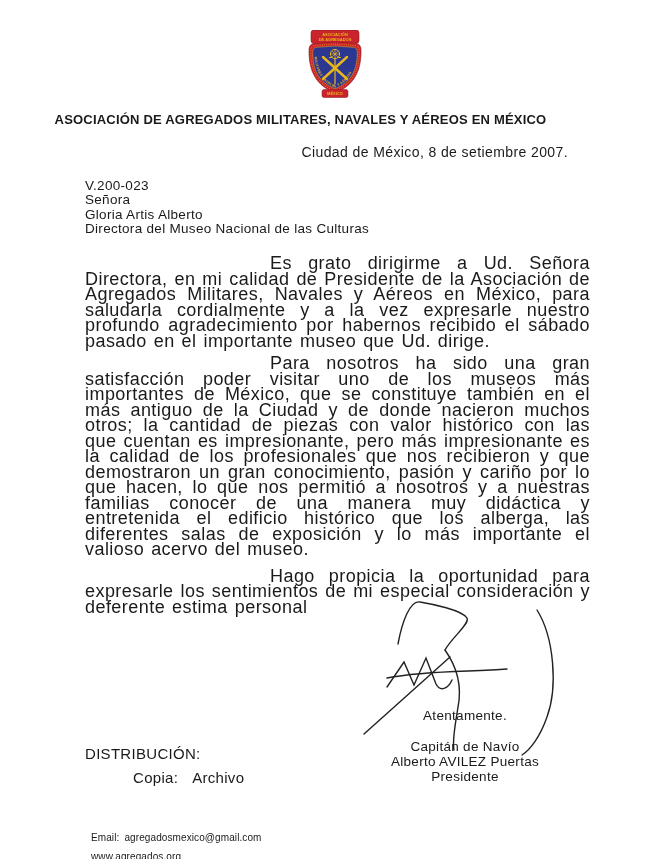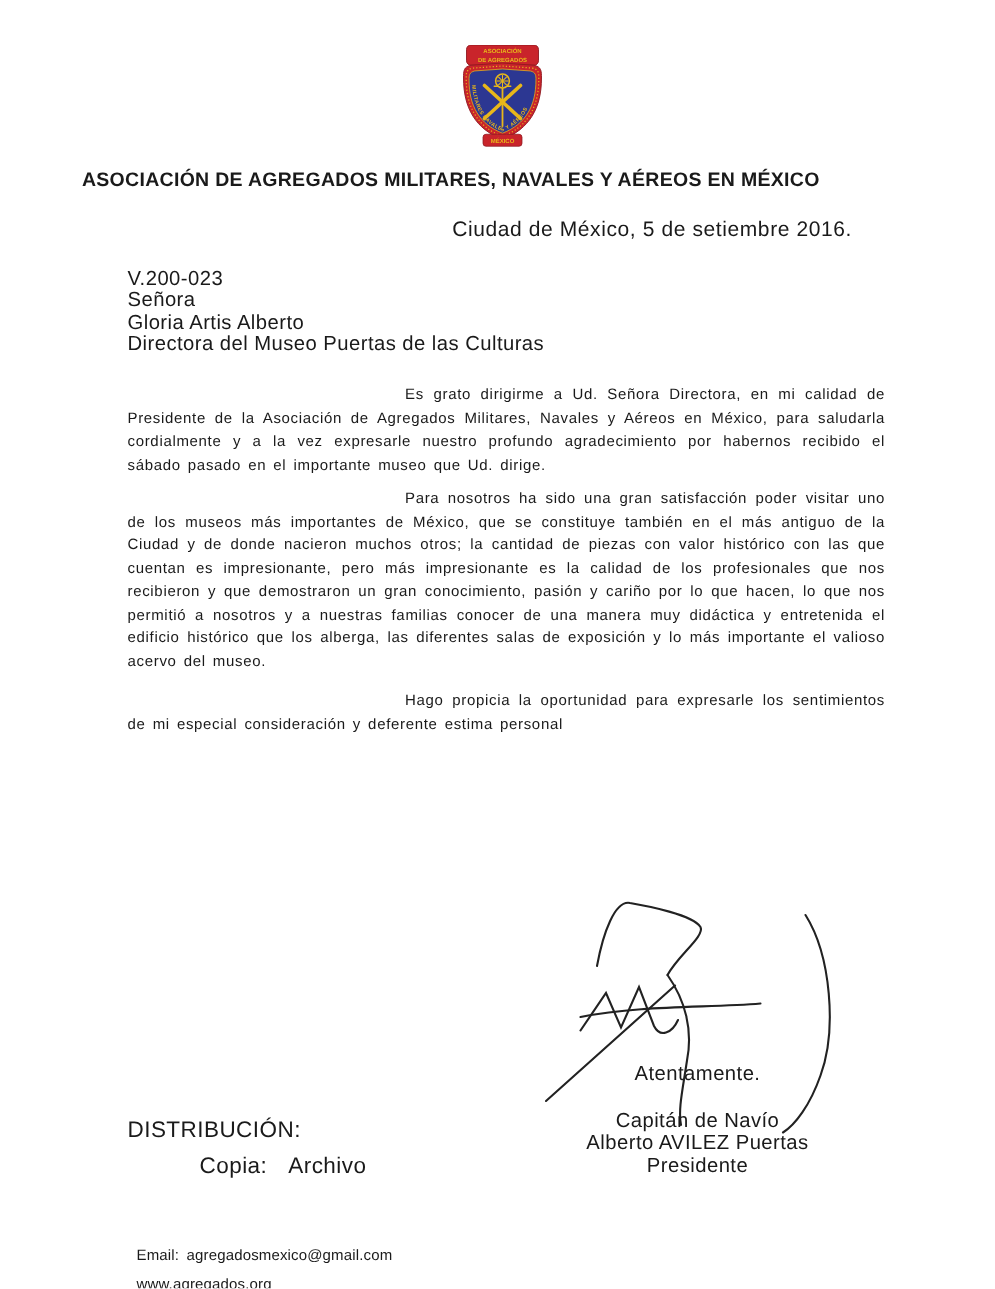--- a/index.html
+++ b/index.html
@@ -45,21 +45,21 @@
     left: 85px;
     font-size: 13.5px;
     line-height: 14.4px;
     letter-spacing: 0.3px;
   }
   .body-text {
     position: absolute;
     top: 256px;
     left: 85px;
     width: 505px;
-    font-size: 10px;
+    font-size: 18px;
     line-height: 15.5px;
     letter-spacing: 0.45px;
     word-spacing: 1.5px;
     text-align: justify;
   }
   .body-text p { text-indent: 185px; margin: 0 0 7px 0; }
   .body-text p.sp1 { margin-top: 13px; }
   .body-text p.sp2 { margin-top: 11px; }
   .sig-block {
     position: absolute;
@@ -140,27 +140,27 @@
         <textPath href="#ringPath" startOffset="2%">MILITARES NAVALES Y AÉREOS</textPath>
       </text>
 
       <rect x="24" y="59.5" width="26" height="8" rx="2" fill="#c9242b" stroke="#8e1820" stroke-width="0.5"></rect>
       <text x="37" y="65.3" text-anchor="middle" font-size="4" font-weight="bold" fill="#e8b71a">MÉXICO</text>
     </svg>
   </div>
 
   <div class="org-title">ASOCIACIÓN DE AGREGADOS MILITARES, NAVALES Y AÉREOS EN MÉXICO</div>
 
-  <div class="dateline">Ciudad de México, 5 de setiembre 2016.</div>
+  <div class="dateline">Ciudad de México, 8 de setiembre 2007.</div>
 
   <div class="ref-block">
     <div>V.200-023</div>
     <div>Señora</div>
     <div>Gloria Artis Alberto</div>
-    <div>Directora del Museo Puertas de las Culturas</div>
+    <div>Directora del Museo Nacional de las Culturas</div>
   </div>
 
   <div class="body-text">
     <p>Es grato dirigirme a Ud. Señora Directora, en mi calidad de Presidente de la Asociación de Agregados Militares, Navales y Aéreos en México, para saludarla cordialmente y a la vez expresarle nuestro profundo agradecimiento por habernos recibido el sábado pasado en el importante museo que Ud. dirige.</p>
     <p>Para nosotros ha sido una gran satisfacción poder visitar uno de los museos más importantes de México, que se constituye también en el más antiguo de la Ciudad y de donde nacieron muchos otros; la cantidad de piezas con valor histórico con las que cuentan es impresionante, pero más impresionante es la calidad de los profesionales que nos recibieron y que demostraron un gran conocimiento, pasión y cariño por lo que hacen, lo que nos permitió a nosotros y a nuestras familias conocer de una manera muy didáctica y entretenida el edificio histórico que los alberga, las diferentes salas de exposición y lo más importante el valioso acervo del museo.</p>
     <p class="sp2">Hago propicia la oportunidad para expresarle los sentimientos de mi especial consideración y deferente estima personal</p>
   </div>
 
   <svg class="signature-svg" viewBox="0 0 230 180">
     <g fill="none" stroke="#222222" stroke-width="1.4" stroke-linecap="round">

